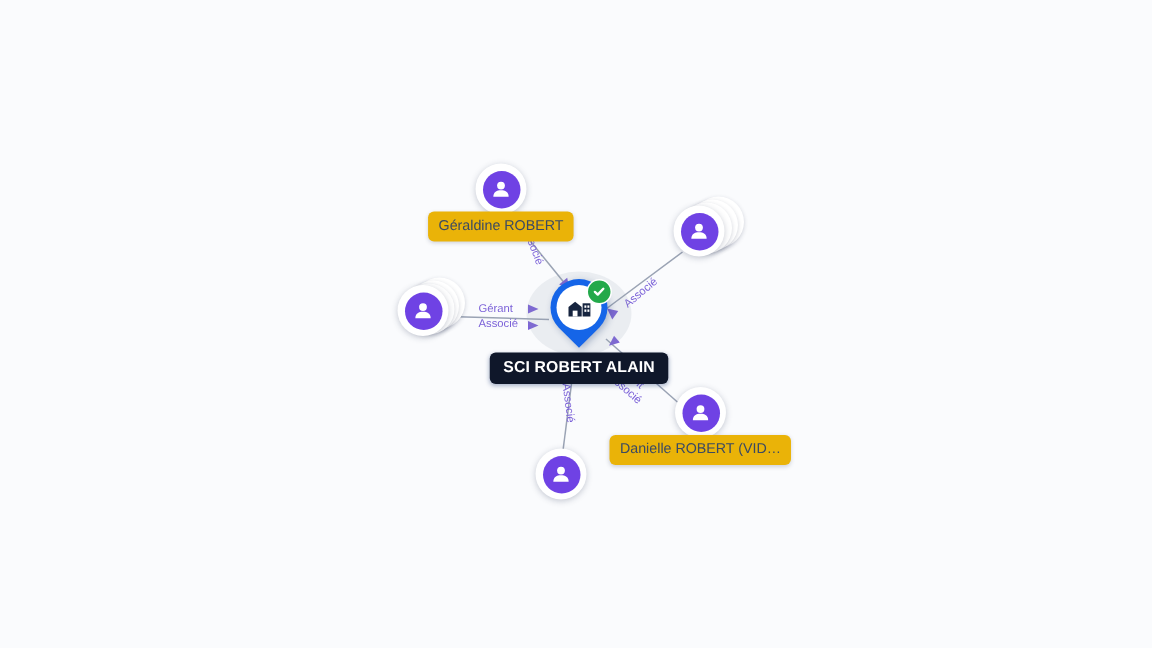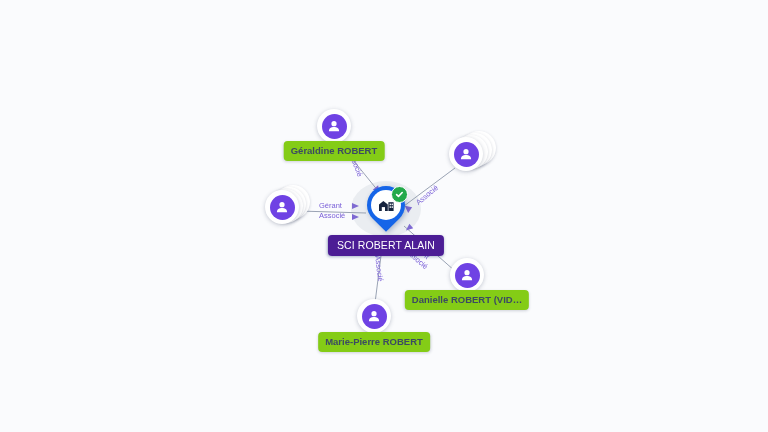--- a/index.html
+++ b/index.html
@@ -62,30 +62,29 @@
     background: #6f42e4;
     display: flex;
     align-items: center;
     justify-content: center;
   }
   .avatar-disc svg { display: block; }
 
   
   .node-caption {
     position: absolute;
-    background: #84cc16;
+    background: #eab308;
     color: #3b4a63;
     font-size: 9.5px;
     line-height: 13px;
     padding: 3px 7px 4px 7px;
     border-radius: 4px;
     white-space: nowrap;
     box-shadow: 0 1px 3px rgba(40,50,80,0.20);
     transform: translateX(-50%);
-    font-weight: bold;
   }
 
   
   #company-node {
     position: absolute;
     left: 362px;
     top: 186px;
     width: 48px;
     height: 58px;
   }
@@ -136,25 +135,25 @@
     align-items: center;
     justify-content: center;
   }
   .verified-badge svg { display: block; }
 
   #company-caption {
     position: absolute;
     left: 386px;
     top: 235px;
     transform: translateX(-50%);
-    background: #4c1d95;
+    background: #0f172a;
     color: #ffffff;
     font-size: 10.5px;
     line-height: 14px;
-    font-weight: 400;
+    font-weight: 700;
     letter-spacing: 0.1px;
     padding: 3px 9px 4px 9px;
     border-radius: 4px;
     white-space: nowrap;
     box-shadow: 0 1px 3px rgba(20,50,110,0.35);
   }
 
   
   .edge-label {
     position: absolute;
@@ -277,15 +276,14 @@
   <div class="person-node" style="left:357px; top:299px;">
     <div class="avatar-ring">
       <div class="avatar-disc">
         <svg width="14" height="14" viewBox="0 0 14 14">
           <circle cx="7" cy="4.7" r="2.6" fill="#ffffff"></circle>
           <path d="M1.9 12.2 C1.9 9.1 4.2 7.9 7 7.9 C9.8 7.9 12.1 9.1 12.1 12.2 Z" fill="#ffffff"></path>
         </svg>
       </div>
     </div>
   </div>
-  <div class="node-caption" style="left:374px; top:332px;">Marie-Pierre ROBERT</div>
 
 </div>
 
 </body></html>

